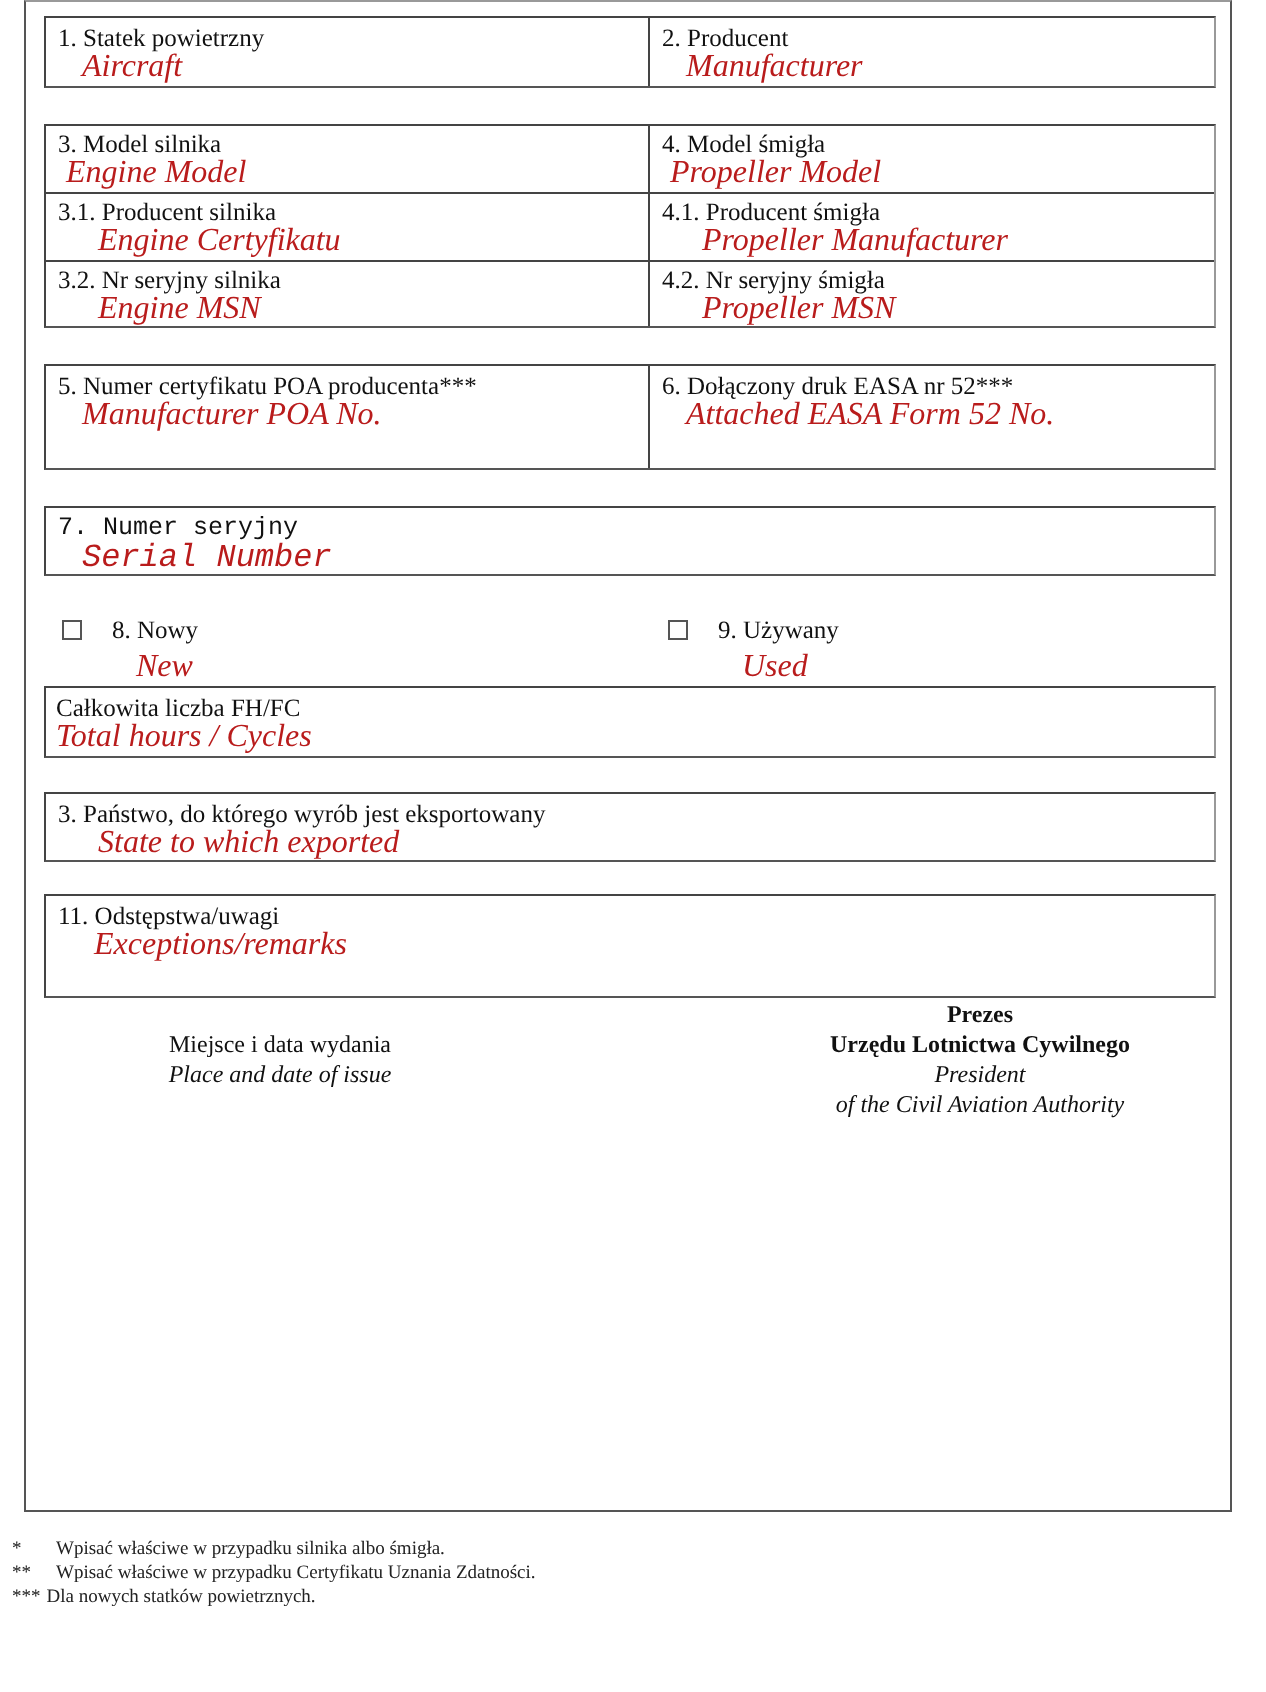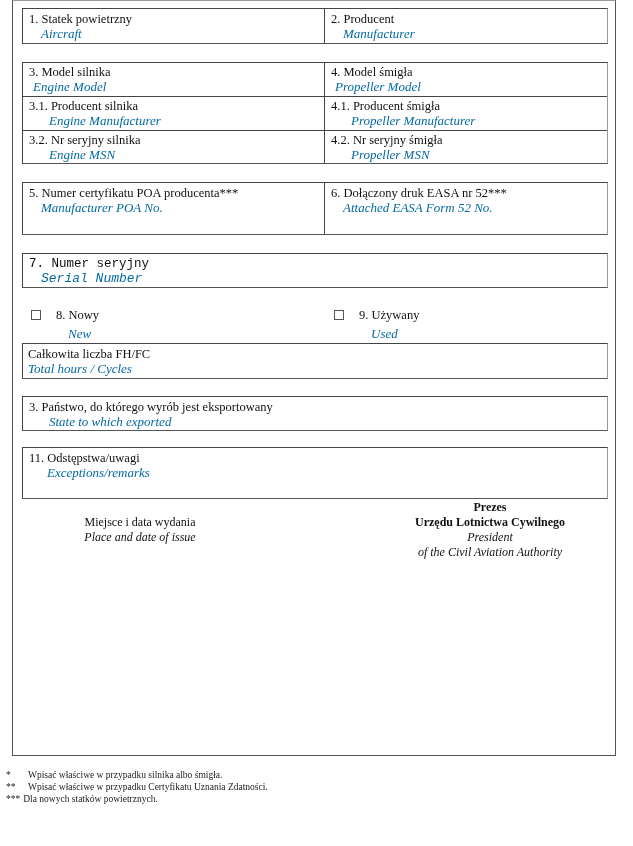--- a/index.html
+++ b/index.html
@@ -6,21 +6,21 @@
   body { width:633px; height:846px; position:relative; overflow:hidden;
          font-family:"Liberation Serif", serif; color:#111; }
   .frame { position:absolute; left:12px; top:0px; width:604px; height:756px;
            border:1px solid #555; border-top:1px solid #999; box-sizing:border-box; }
   .box { position:absolute; left:22px; width:586px; box-sizing:border-box;
          border:1px solid #444; border-right-color:#999; border-bottom-color:#555; }
   .cell { position:absolute; box-sizing:border-box; }
   .vdiv { position:absolute; top:0; bottom:0; left:301px; width:1px; background:#444; }
   .hdiv { position:absolute; left:0; right:0; height:1px; background:#444; }
   .lbl { position:absolute; font-size:12.5px; line-height:14px; white-space:nowrap; }
-  .sub { position:absolute; font-size:13px; line-height:14px; font-style:italic; white-space:nowrap; color:#0369a1; }
+  .sub { position:absolute; font-size:16px; line-height:14px; font-style:italic; white-space:nowrap; color:#b91c1c; }
   .chk { position:absolute; width:8px; height:8px; border:1px solid #555; background:#fff; }
   .center { position:absolute; text-align:center; white-space:nowrap; font-size:12px; line-height:15px; }
   .bold { font-weight:bold; }
   .ital { font-style:italic; }
   .fn { position:absolute; left:6px; font-size:9.5px; line-height:11px; white-space:nowrap; color:#222; }
   .fn .mark { display:inline-block; width:22px; }
 </style>
 </head>
 <body>
 
@@ -47,21 +47,21 @@
     <span class="lbl" style="left:6px;top:2px;">3. Model silnika</span>
     <span class="sub" style="left:10px;top:17px;">Engine Model</span>
   </div>
   <div class="cell" style="left:302px;top:0;width:282px;height:33px;text-decoration:underline;">
     <span class="lbl" style="left:6px;top:2px;">4. Model śmigła</span>
     <span class="sub" style="left:10px;top:17px;">Propeller Model</span>
   </div>
 
   <div class="cell" style="left:0;top:34px;width:301px;height:33px;">
     <span class="lbl" style="left:6px;top:2px;">3.1. Producent silnika</span>
-    <span class="sub" style="left:26px;top:17px;">Engine Manufacturer</span>
+    <span class="sub" style="left:26px;top:17px;">Engine Certyfikatu</span>
   </div>
   <div class="cell" style="left:302px;top:34px;width:282px;height:33px;">
     <span class="lbl" style="left:6px;top:2px;">4.1. Producent śmigła</span>
     <span class="sub" style="left:26px;top:17px;">Propeller Manufacturer</span>
   </div>
 
   <div class="cell" style="left:0;top:68px;width:301px;height:32px;">
     <span class="lbl" style="left:6px;top:2px;">3.2. Nr seryjny silnika</span>
     <span class="sub" style="left:26px;top:17px;">Engine MSN</span>
   </div>

